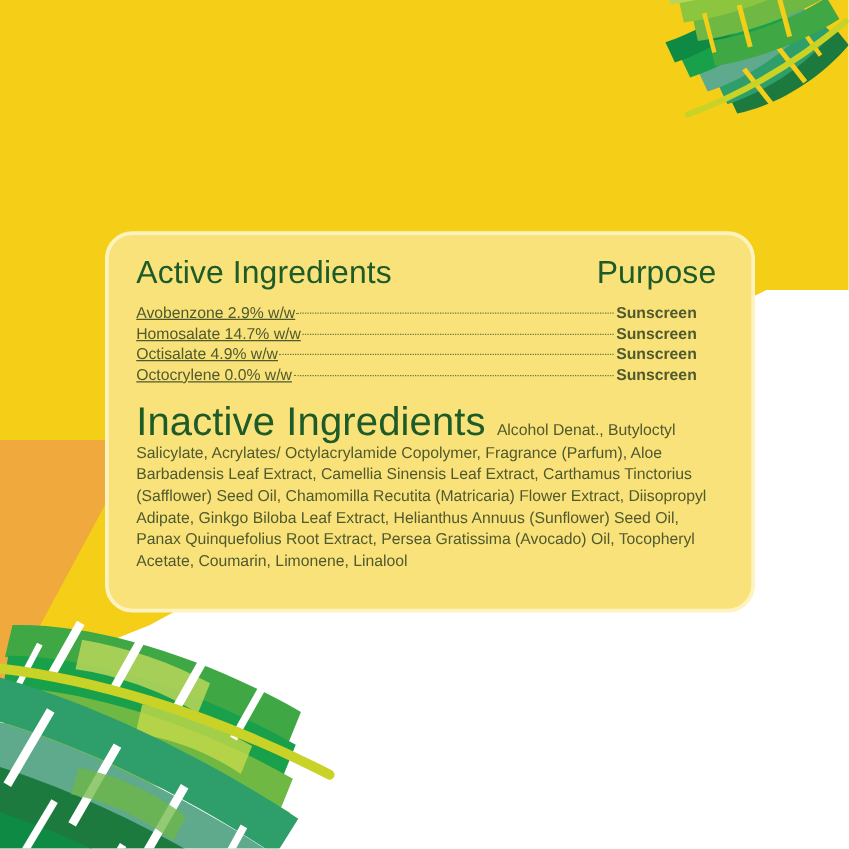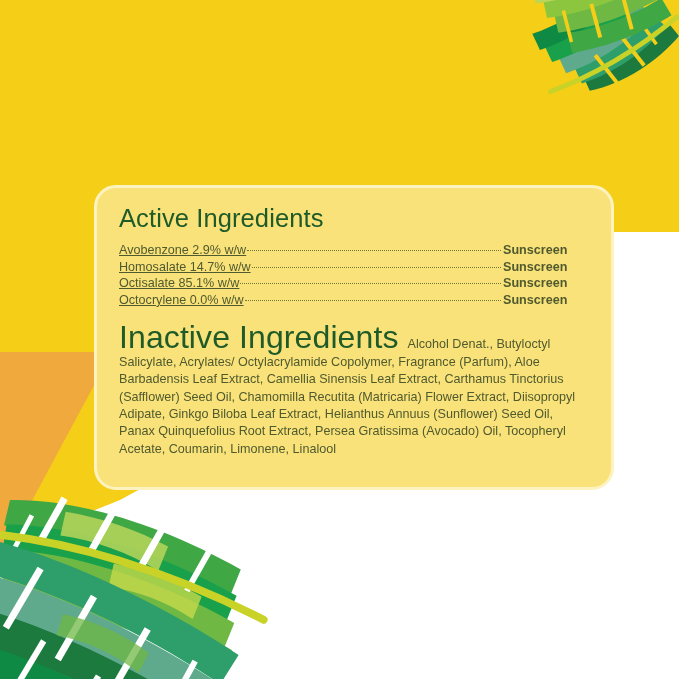--- a/index.html
+++ b/index.html
@@ -21,21 +21,21 @@
     position: absolute;
     left: 0;
     top: 0;
     width: 679px;
     height: 679px;
   }
 
   
   .card {
     position: absolute;
-    left: 94px;
+    left: 84px;
     top: 185px;
     width: 520px;
     height: 305px;
     box-sizing: border-box;
     background: #FAE27A;
     border: 3px solid #FDF3C0;
     border-radius: 22px;
     padding: 16px 22px 10px 22px;
   }
 
@@ -192,38 +192,39 @@
         <path d="M92,86 C124,80 158,82 186,90 L184,112 C156,104 124,102 94,108 Z" fill="#6FB844" opacity="0.75"></path>
       </g>
     </g>
 
   </svg>
 
   <div class="card">
 
     <div class="heading-row">
       <span class="h-active">Active Ingredients</span>
+      <span class="h-purpose">Purpose</span>
     </div>
 
     <div class="active-list">
 
       <div class="ing-row">
         <span class="ing-name">Avobenzone 2.9% w/w</span>
         <span class="ing-leader"></span>
         <span class="ing-purpose">Sunscreen</span>
       </div>
 
       <div class="ing-row">
         <span class="ing-name">Homosalate 14.7% w/w</span>
         <span class="ing-leader"></span>
         <span class="ing-purpose">Sunscreen</span>
       </div>
 
       <div class="ing-row">
-        <span class="ing-name">Octisalate 85.1% w/w</span>
+        <span class="ing-name">Octisalate 4.9% w/w</span>
         <span class="ing-leader"></span>
         <span class="ing-purpose">Sunscreen</span>
       </div>
 
       <div class="ing-row">
         <span class="ing-name">Octocrylene 0.0% w/w</span>
         <span class="ing-leader"></span>
         <span class="ing-purpose">Sunscreen</span>
       </div>
 

